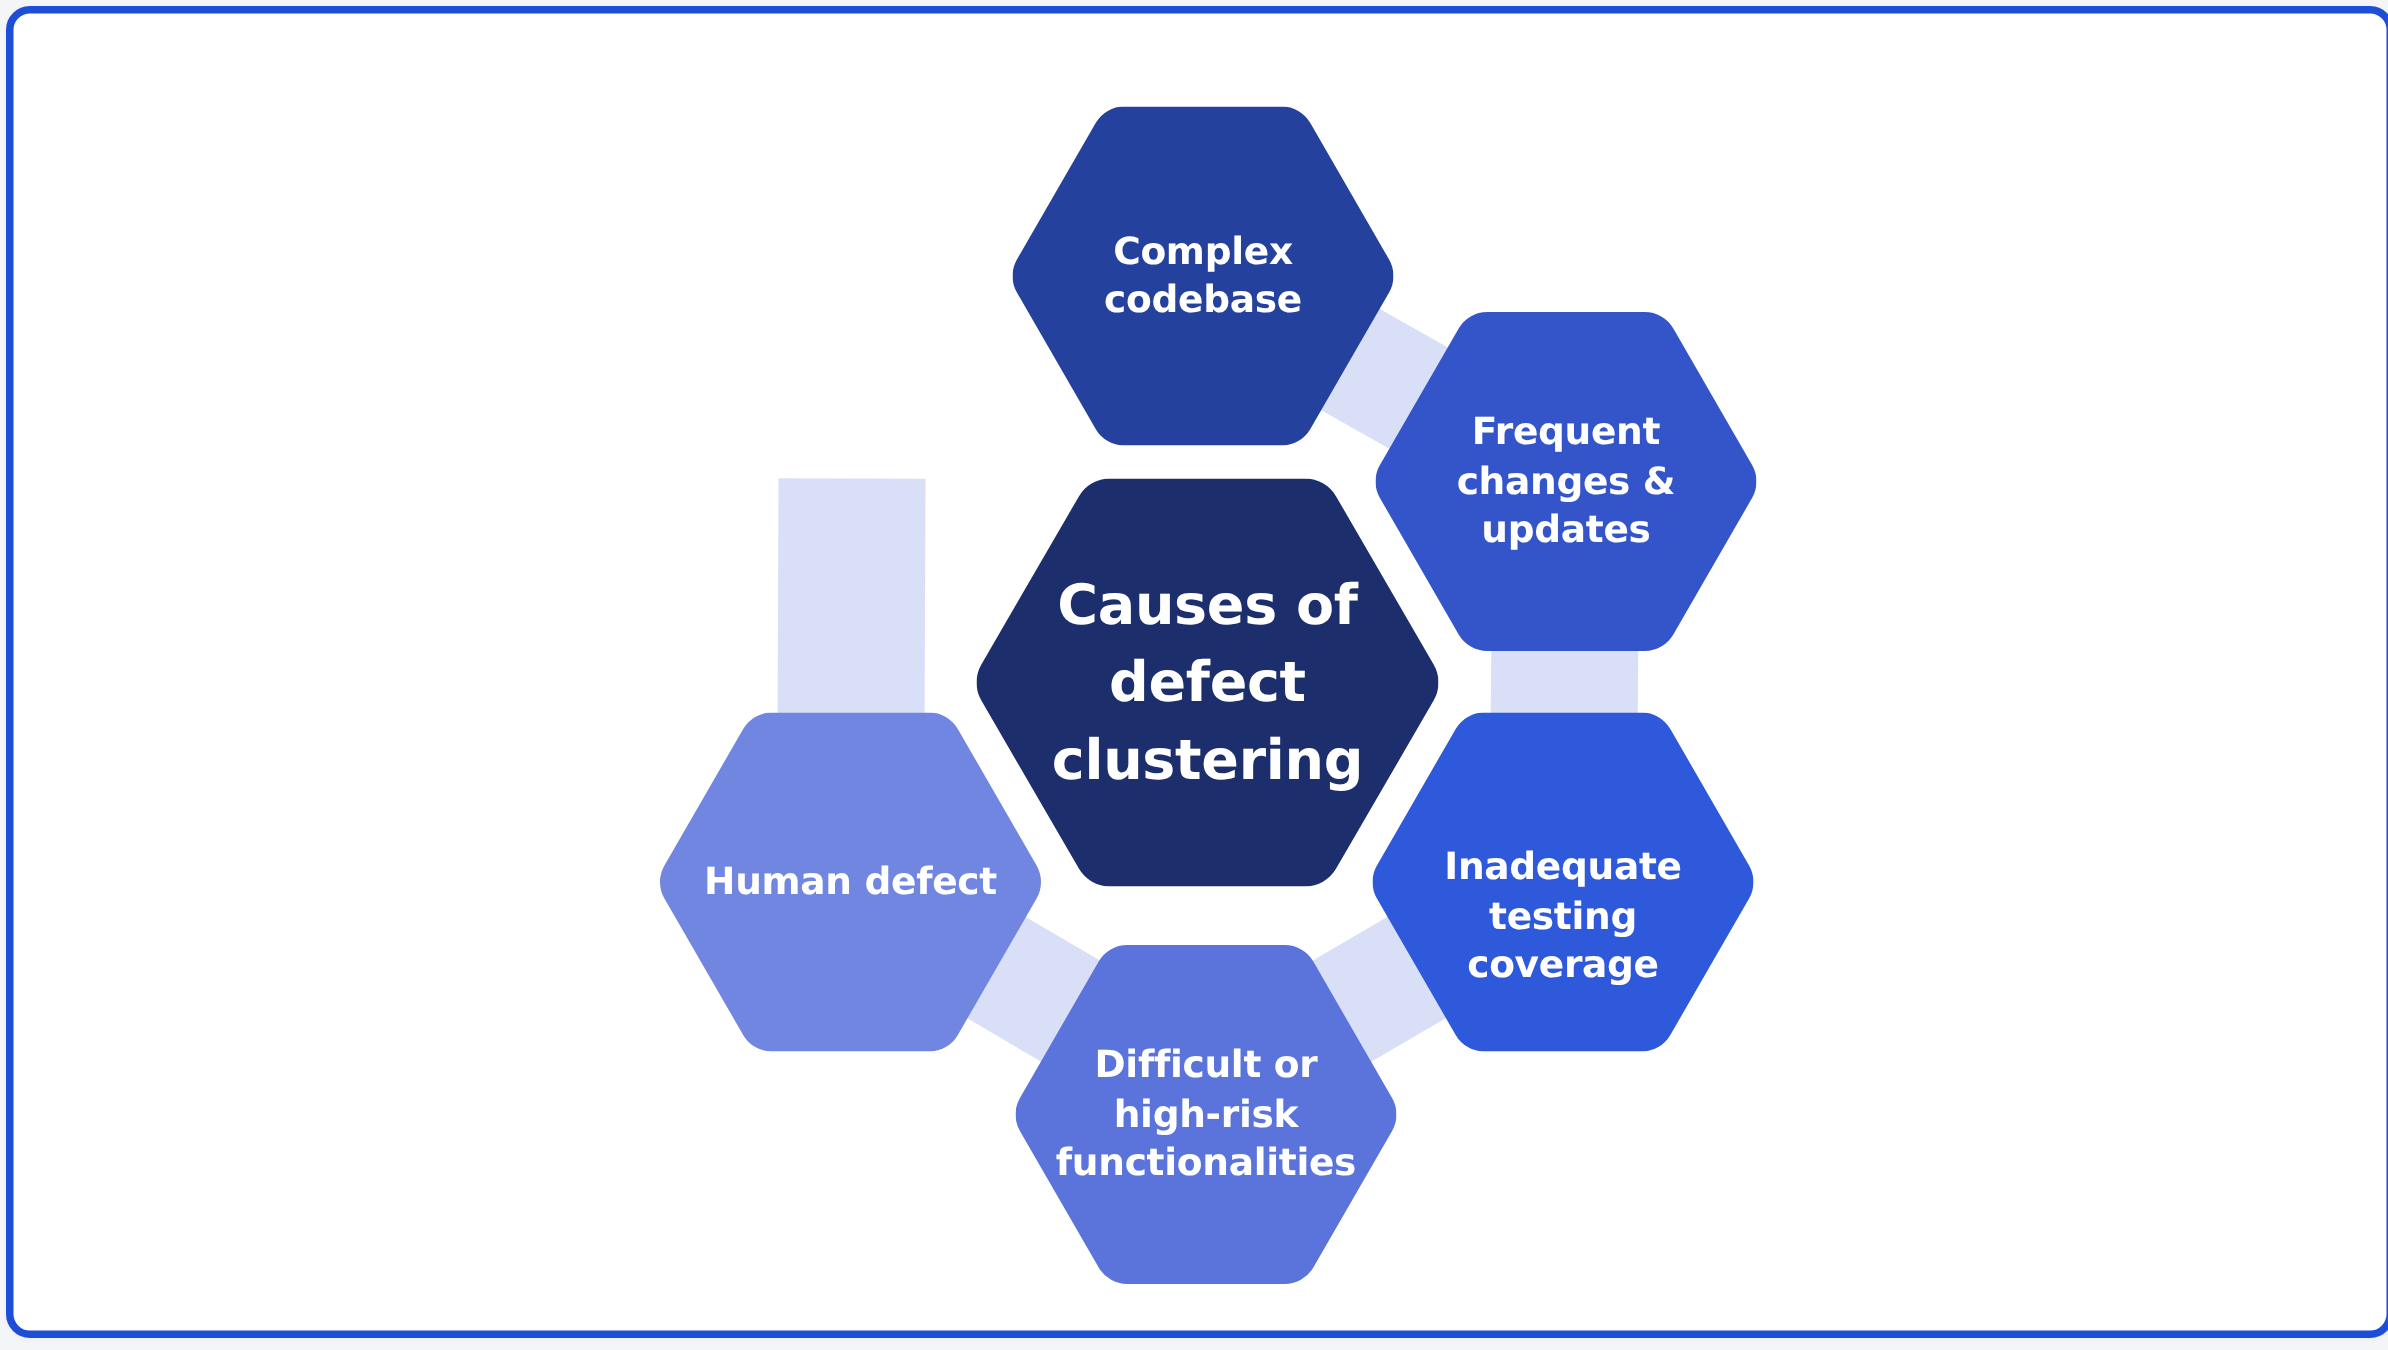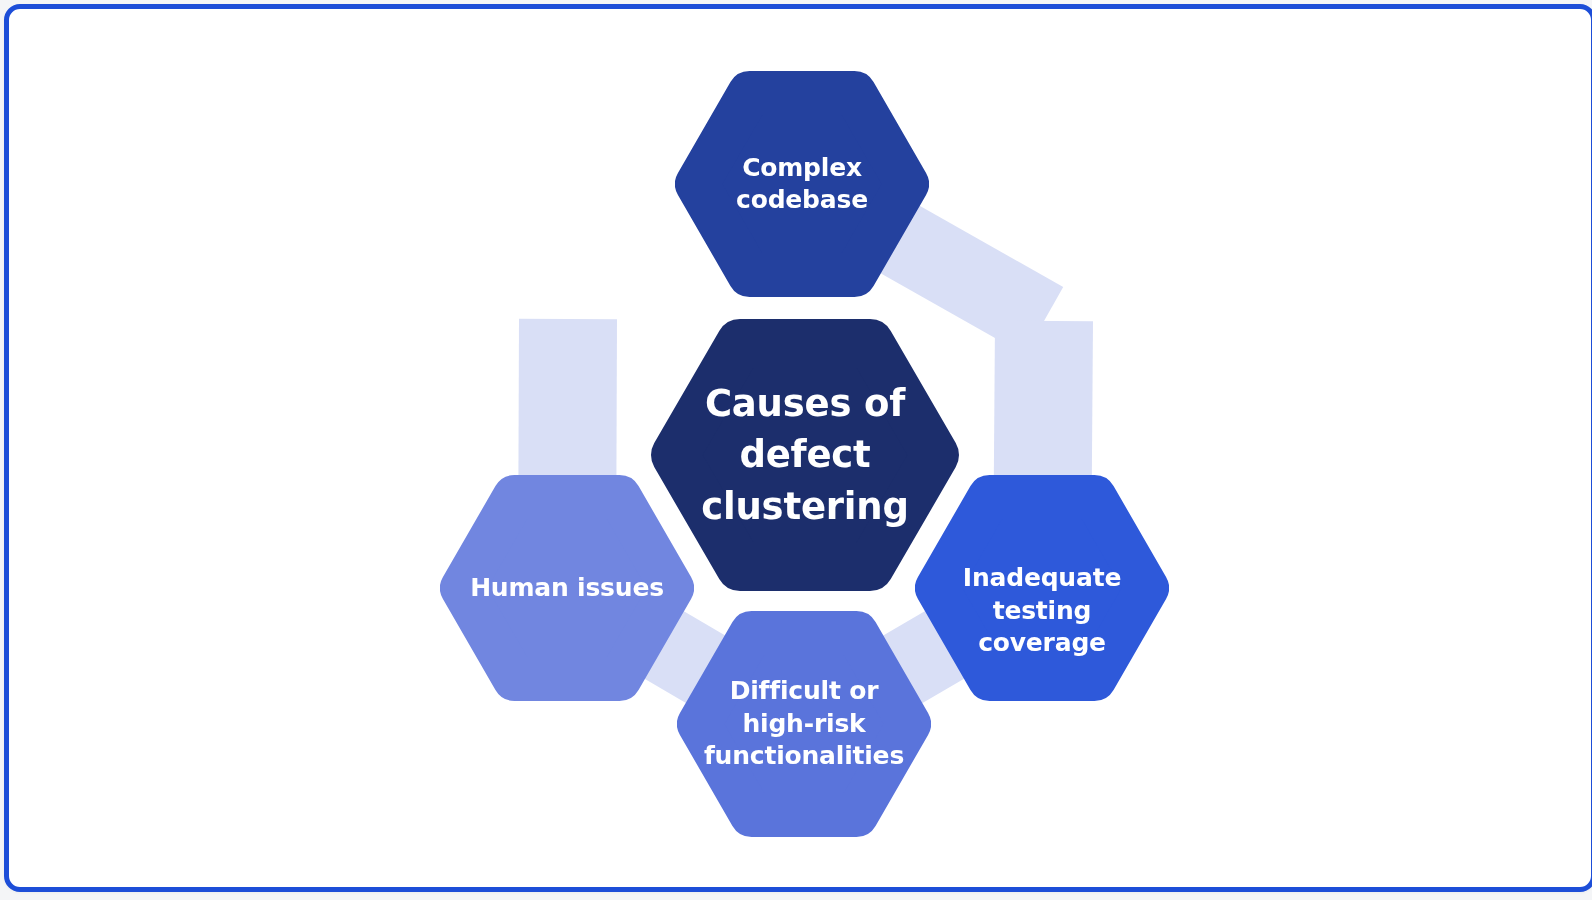--- a/index.html
+++ b/index.html
@@ -84,44 +84,52 @@
     </svg>
 
     <div class="hex" style="left:666px; top:62px; width:254px; height:226px;">
       <svg width="254" height="226" viewBox="0 0 254 226">
         <polygon points="74.5,22 179.5,22 232,113 179.5,204 74.5,204 22,113" stroke-width="44" stroke-linejoin="round" fill="#24419E" stroke="#24419E"></polygon>
       </svg>
       <div class="hex-label">Complex
 codebase</div>
     </div>
 
+    <div class="hex" style="left:908px; top:199px; width:254px; height:226px;">
+      <svg width="254" height="226" viewBox="0 0 254 226">
+        <polygon points="74.5,22 179.5,22 232,113 179.5,204 74.5,204 22,113" stroke-width="44" stroke-linejoin="round" fill="#3355C9" stroke="#3355C9"></polygon>
+      </svg>
+      <div class="hex-label">Frequent
+changes &amp;
+updates</div>
+    </div>
 
     <div class="hex" style="left:906px; top:466px; width:254px; height:272px;">
       <svg width="254" height="226" viewBox="0 0 254 226">
         <polygon points="74.5,22 179.5,22 232,113 179.5,204 74.5,204 22,113" stroke-width="44" stroke-linejoin="round" fill="#2E59DA" stroke="#2E59DA"></polygon>
       </svg>
       <div class="hex-label">Inadequate
 testing
 coverage</div>
     </div>
 
-    <div class="hex" style="left:668px; top:602px; width:254px; height:226px;">
+    <div class="hex" style="left:668px; top:621px; width:254px; height:226px;">
       <svg width="254" height="226" viewBox="0 0 254 226">
         <polygon points="74.5,22 179.5,22 232,113 179.5,204 74.5,204 22,113" stroke-width="44" stroke-linejoin="round" fill="#5A74DB" stroke="#5A74DB"></polygon>
       </svg>
       <div class="hex-label">Difficult or
 high-risk
 functionalities</div>
     </div>
 
     <div class="hex" style="left:431px; top:466px; width:254px; height:226px;">
       <svg width="254" height="226" viewBox="0 0 254 226">
         <polygon points="74.5,22 179.5,22 232,113 179.5,204 74.5,204 22,113" stroke-width="44" stroke-linejoin="round" fill="#7186E0" stroke="#7186E0"></polygon>
       </svg>
-      <div class="hex-label">Human issues</div>
+      <div class="hex-label">Human defect</div>
     </div>
 
 
     <div class="hex hex-center" style="left:642px; top:310px; width:308px; height:272px;">
       <svg width="308" height="272" viewBox="0 0 308 272">
         <polygon points="89,24 219,24 284,136 219,248 89,248 24,136" stroke-width="48" stroke-linejoin="round" fill="#1C2E6C" stroke="#1C2E6C"></polygon>
       </svg>
       <div class="hex-label">Causes of
 defect
 clustering</div>

